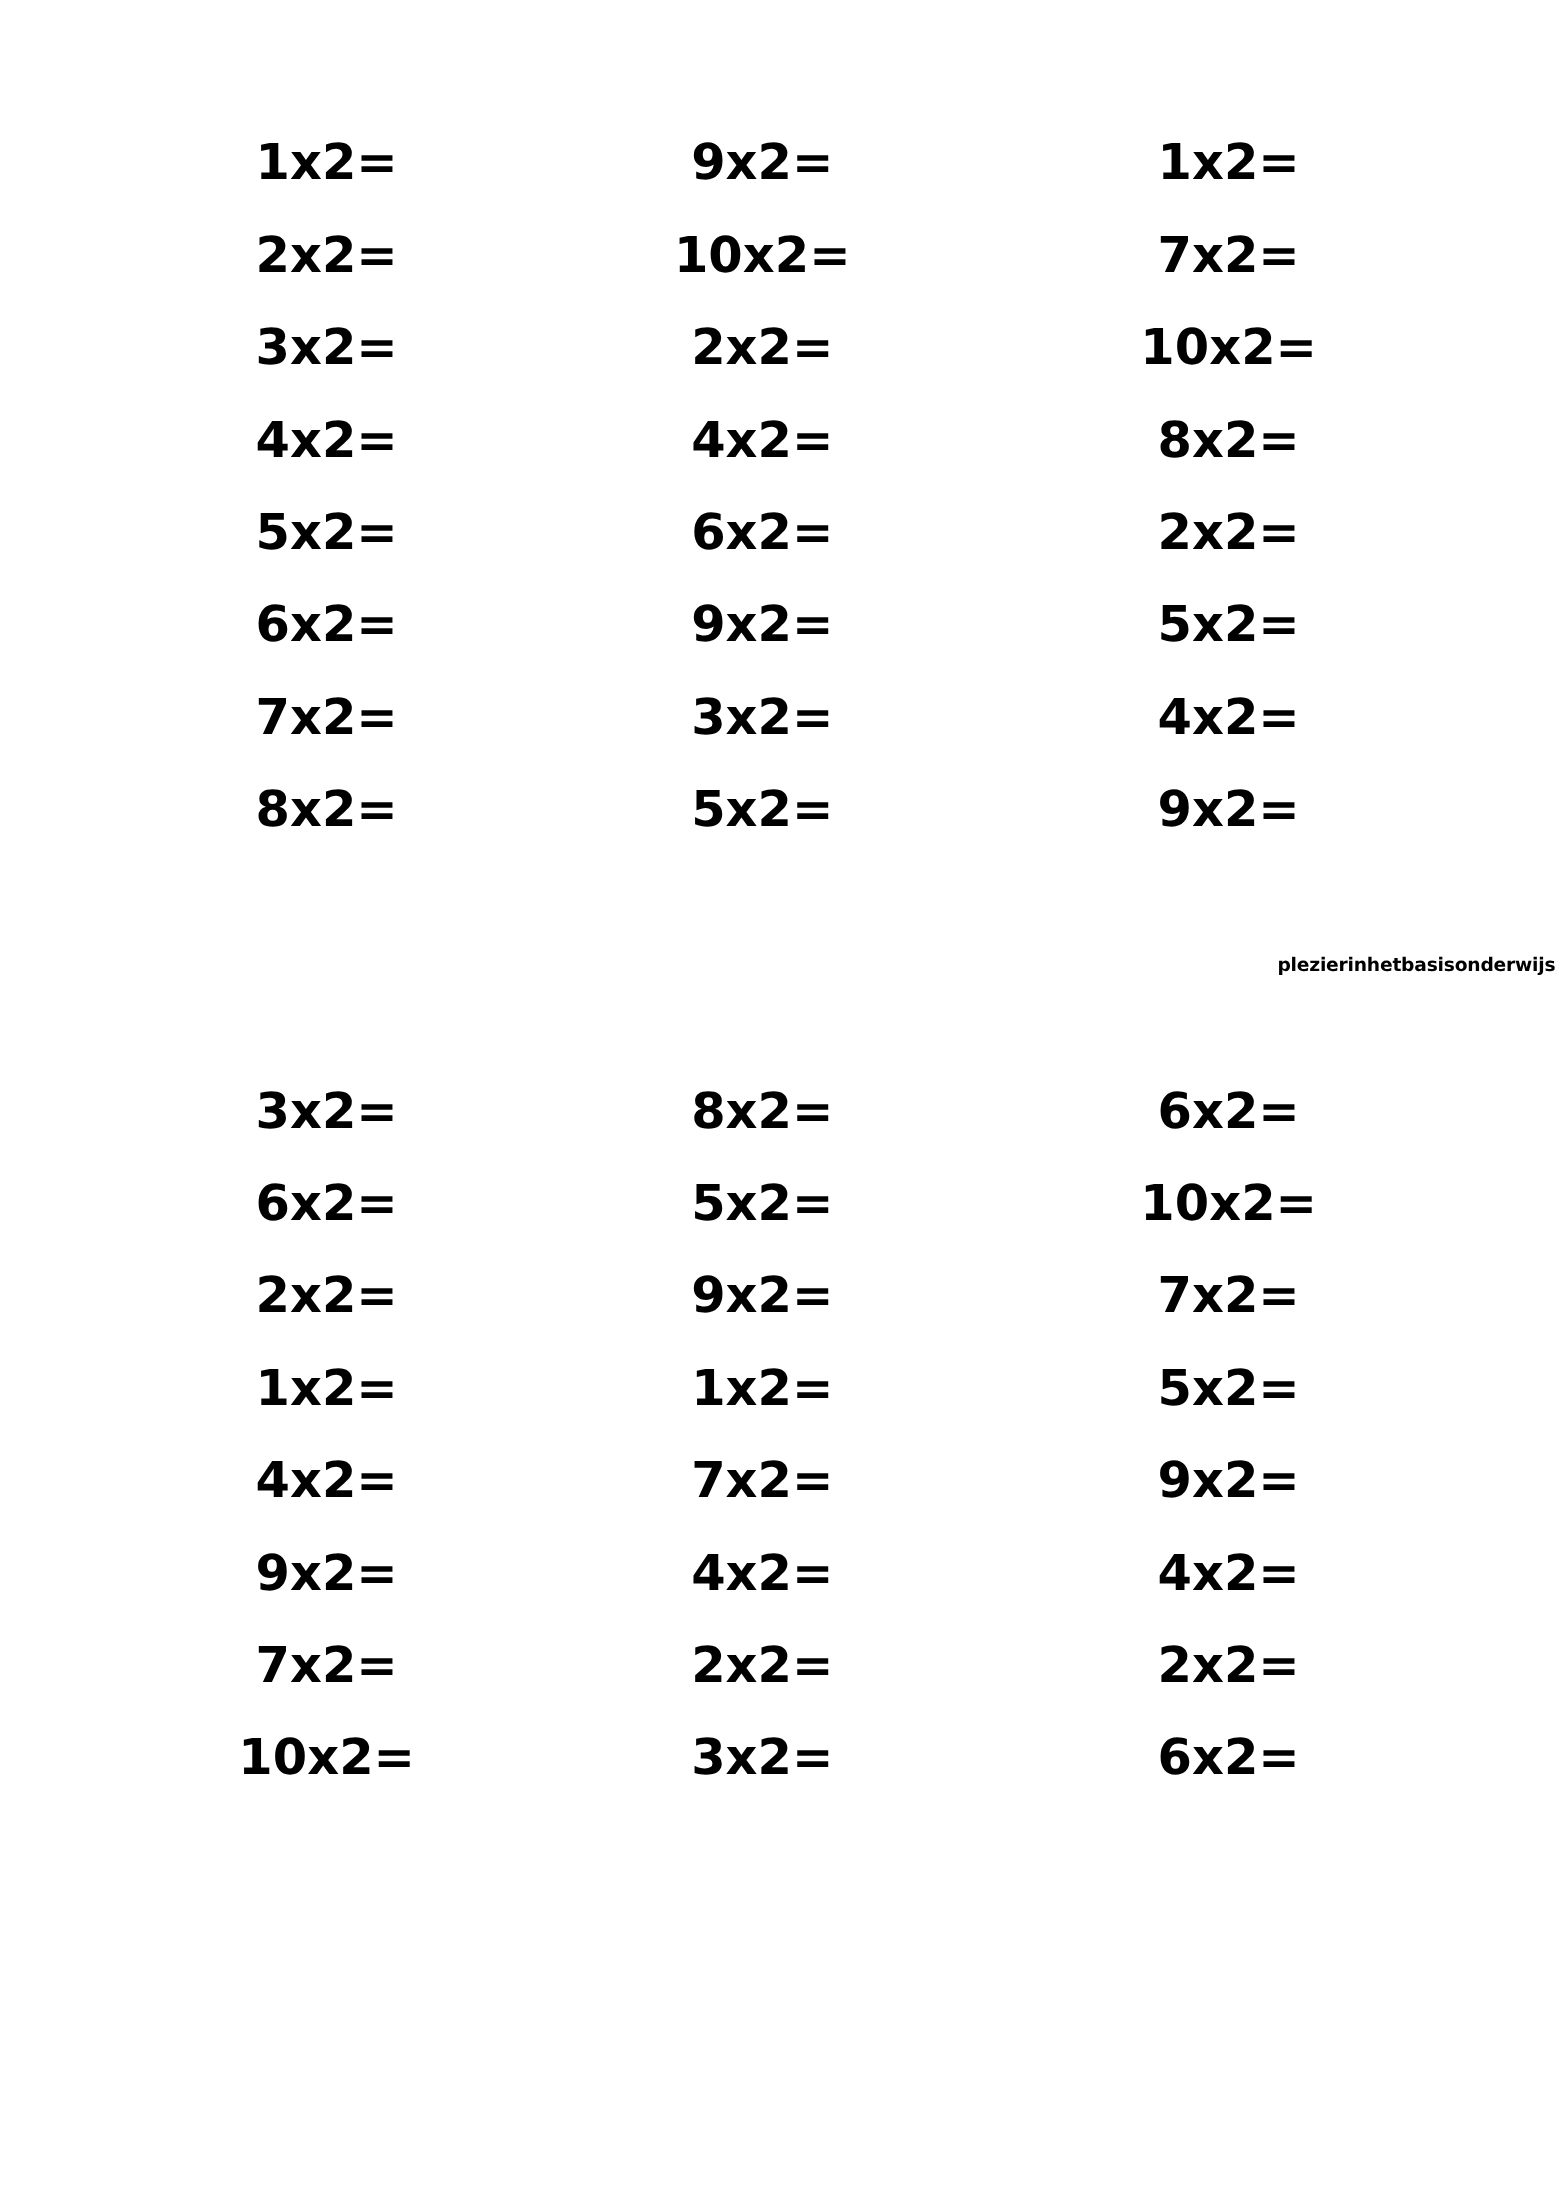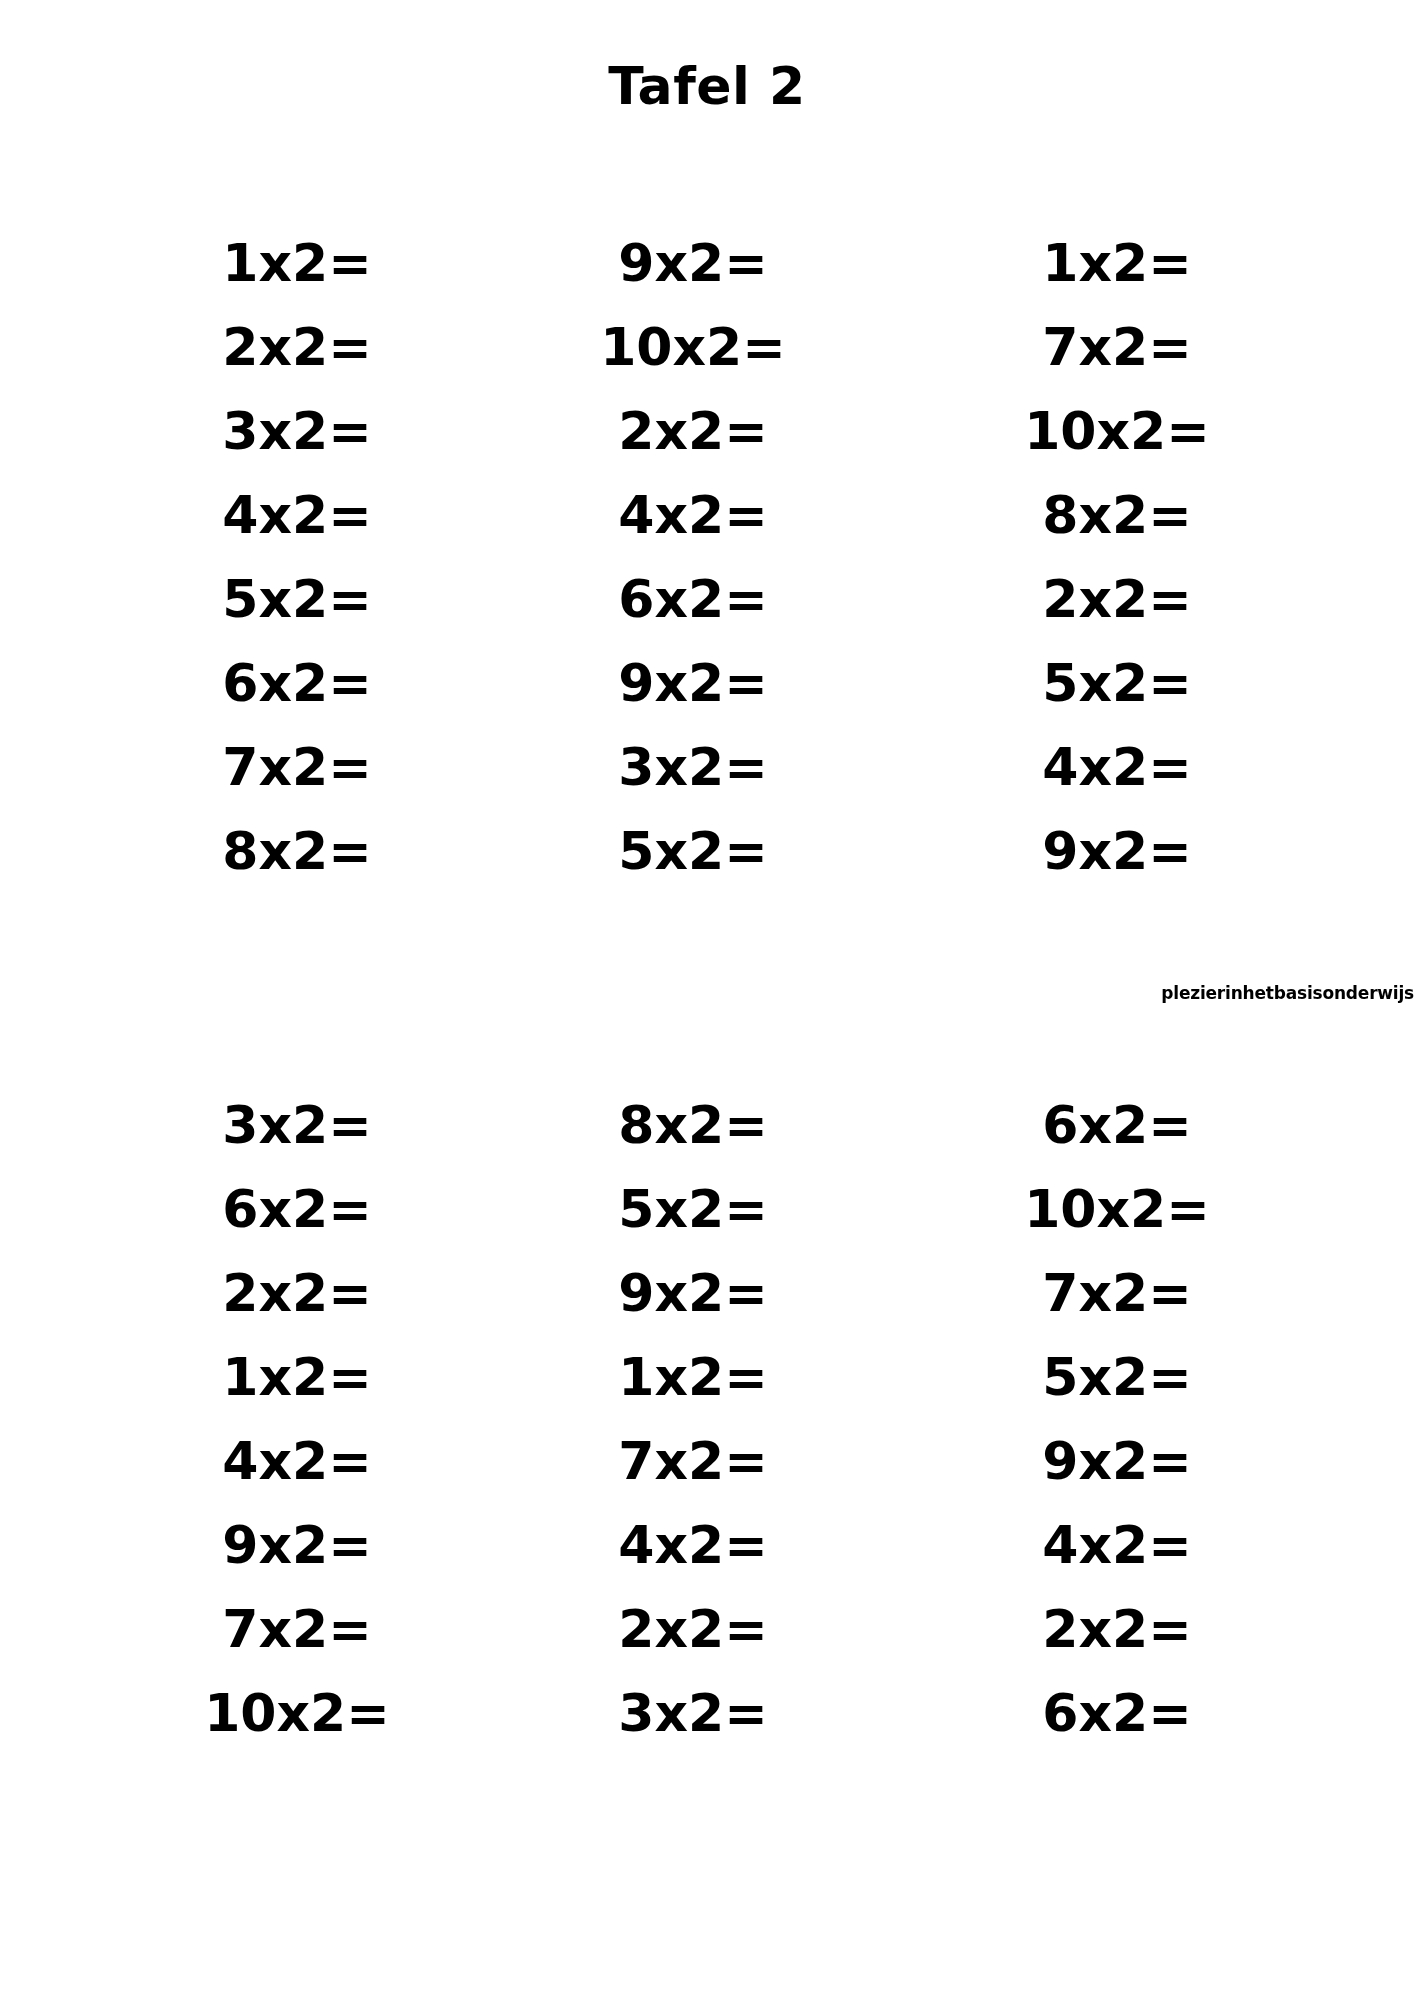--- a/index.html
+++ b/index.html
@@ -41,40 +41,39 @@
   .block-2 { margin-top: 80px; }
   .column {
     display: flex;
     flex-direction: column;
     width: 360px;
   }
   .col-a { align-items: center; padding-left: 0px; }
   .col-b { align-items: center; }
   .col-c { align-items: center; padding-left: 28px; }
   .problem {
-    font-size: 52px;
+    font-size: 45px;
     font-weight: 700;
     line-height: 84px;
     white-space: nowrap;
     letter-spacing: 0px;
   }
   .watermark {
     text-align: right;
     font-size: 17px;
     font-weight: 700;
     margin-top: 90px;
     letter-spacing: -0.2px;
   }
 </style>
 </head>
 <body>
 
 <div class="page">
 
-  <div class="title">Tafel 2</div>
 
   <div class="block block-1">
     <div class="column col-a">
       <div class="problem">1x2=</div>
       <div class="problem">2x2=</div>
       <div class="problem">3x2=</div>
       <div class="problem">4x2=</div>
       <div class="problem">5x2=</div>
       <div class="problem">6x2=</div>
       <div class="problem">7x2=</div>

